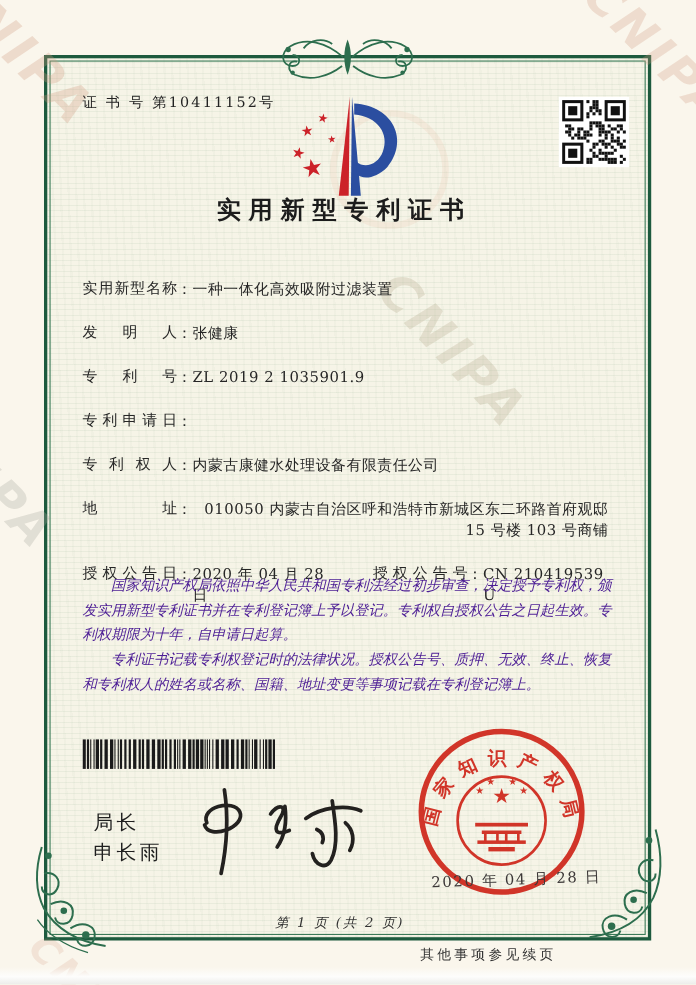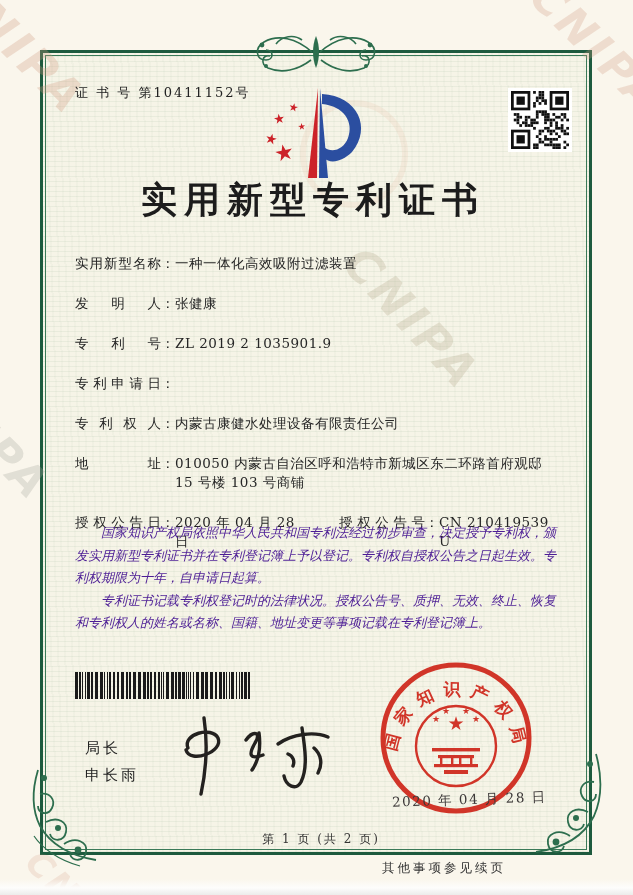--- a/index.html
+++ b/index.html
@@ -37,48 +37,48 @@
     position:absolute;left:300px;top:100px;width:96px;height:96px;border-radius:50%;
     border:6px solid rgba(230,195,172,0.22);z-index:1;pointer-events:none;
   }
   .content{position:absolute;left:0;top:0;width:633px;height:895px;z-index:2;}
   
   .cert-no{position:absolute;left:75px;top:84px;font-size:13px;letter-spacing:2px;color:#222;}
   .logo{position:absolute;left:252px;top:86px;}
   .qr{position:absolute;left:508px;top:88px;background:#fff;padding:3px;}
   .title{
     position:absolute;left:40px;top:176px;width:546px;text-align:center;
-    font-size:36px;font-weight:bold;letter-spacing:7px;color:#1c1c1c;
+    font-size:22px;font-weight:bold;letter-spacing:7px;color:#1c1c1c;
   }
   
   .fields{position:absolute;left:75px;top:254px;width:486px;font-size:13.5px;line-height:19px;color:#262626;}
   .frow{margin-bottom:21px;display:flex;align-items:flex-start;}
-  .flabel{display:inline-block;width:86px;text-align:justify;text-align-last:justify;flex:0 0 86px;}
+  .flabel{display:inline-block;width:86px;text-align:justify;text-align-last:justify;flex:0 0 86px;font-family:Liberation Mono, monospace;}
   .fcolon{flex:0 0 14px;}
   .fvalue{letter-spacing:0.5px;}
-  .fvalue.addr{max-width:378px;}
+  .fvalue.addr{max-width:378px;text-align:right;}
   .fpair{display:flex;}
   .fpair + .fpair{margin-left:30px;}
   
   .body-text{
     position:absolute;left:75px;top:522px;width:484px;
     font-size:13px;line-height:22.5px;color:#4c1d95;font-style:italic;
   }
   .body-text p{margin:0;text-indent:2em;}
   
   .barcode{position:absolute;left:75px;top:672px;}
-  .officer{position:absolute;left:85px;top:735px;font-size:15px;letter-spacing:3px;color:#1f1f1f;line-height:27px;}
+  .officer{position:absolute;left:85px;top:735px;font-size:18px;letter-spacing:3px;color:#1f1f1f;line-height:27px;}
   .signature{position:absolute;left:162px;top:708px;}
   .seal{position:absolute;left:374px;top:656px;}
   .seal-date{
     position:absolute;left:392px;top:791px;font-size:13.5px;color:#3c3838;
     letter-spacing:1.5px;transform:rotate(-2deg);white-space:nowrap;
   }
   
-  .page-info{position:absolute;left:48px;top:831px;width:546px;text-align:center;font-size:12px;letter-spacing:2px;color:#333;}
+  .page-info{position:absolute;left:36px;top:831px;width:546px;text-align:center;font-size:12px;letter-spacing:2px;color:#333;font-style:italic;}
   .continuation{position:absolute;left:0;top:860px;width:506px;text-align:right;font-size:12.5px;letter-spacing:3px;color:#333;}
   .scan-strip{
     position:absolute;left:0;bottom:0;width:633px;height:16px;z-index:3;
     background:linear-gradient(to bottom, rgba(255,255,255,0), #fdfdfc 55%, #ececea 100%);
   }
   .ornament{position:absolute;z-index:2;pointer-events:none;}
 </style>
 </head>
 <body>
 

